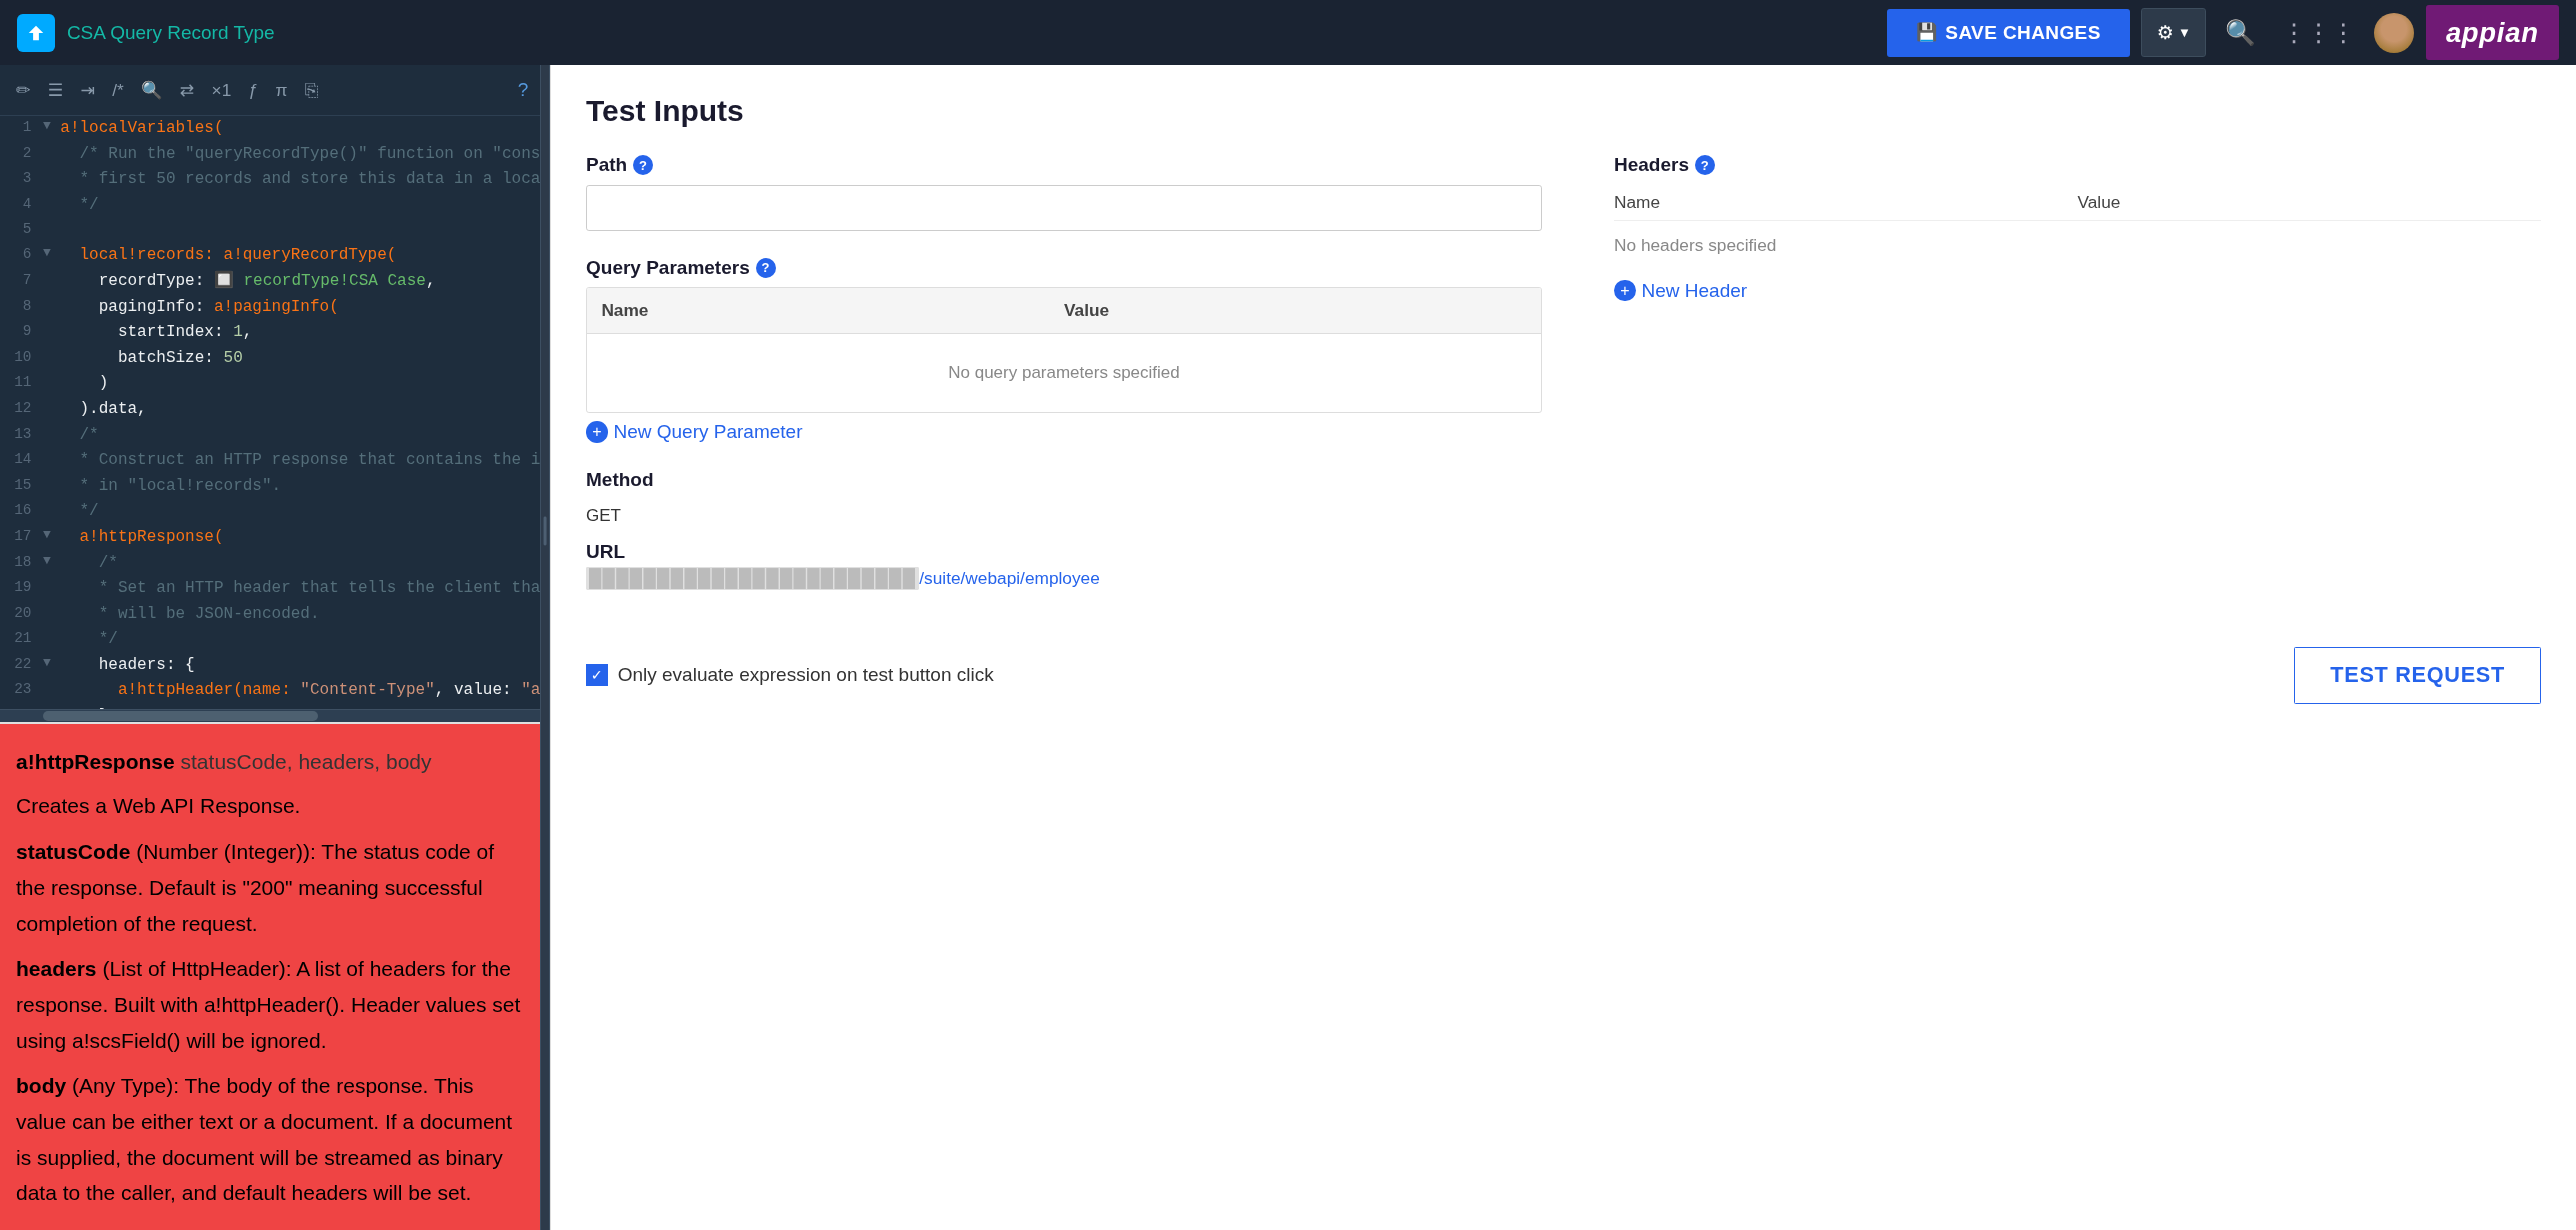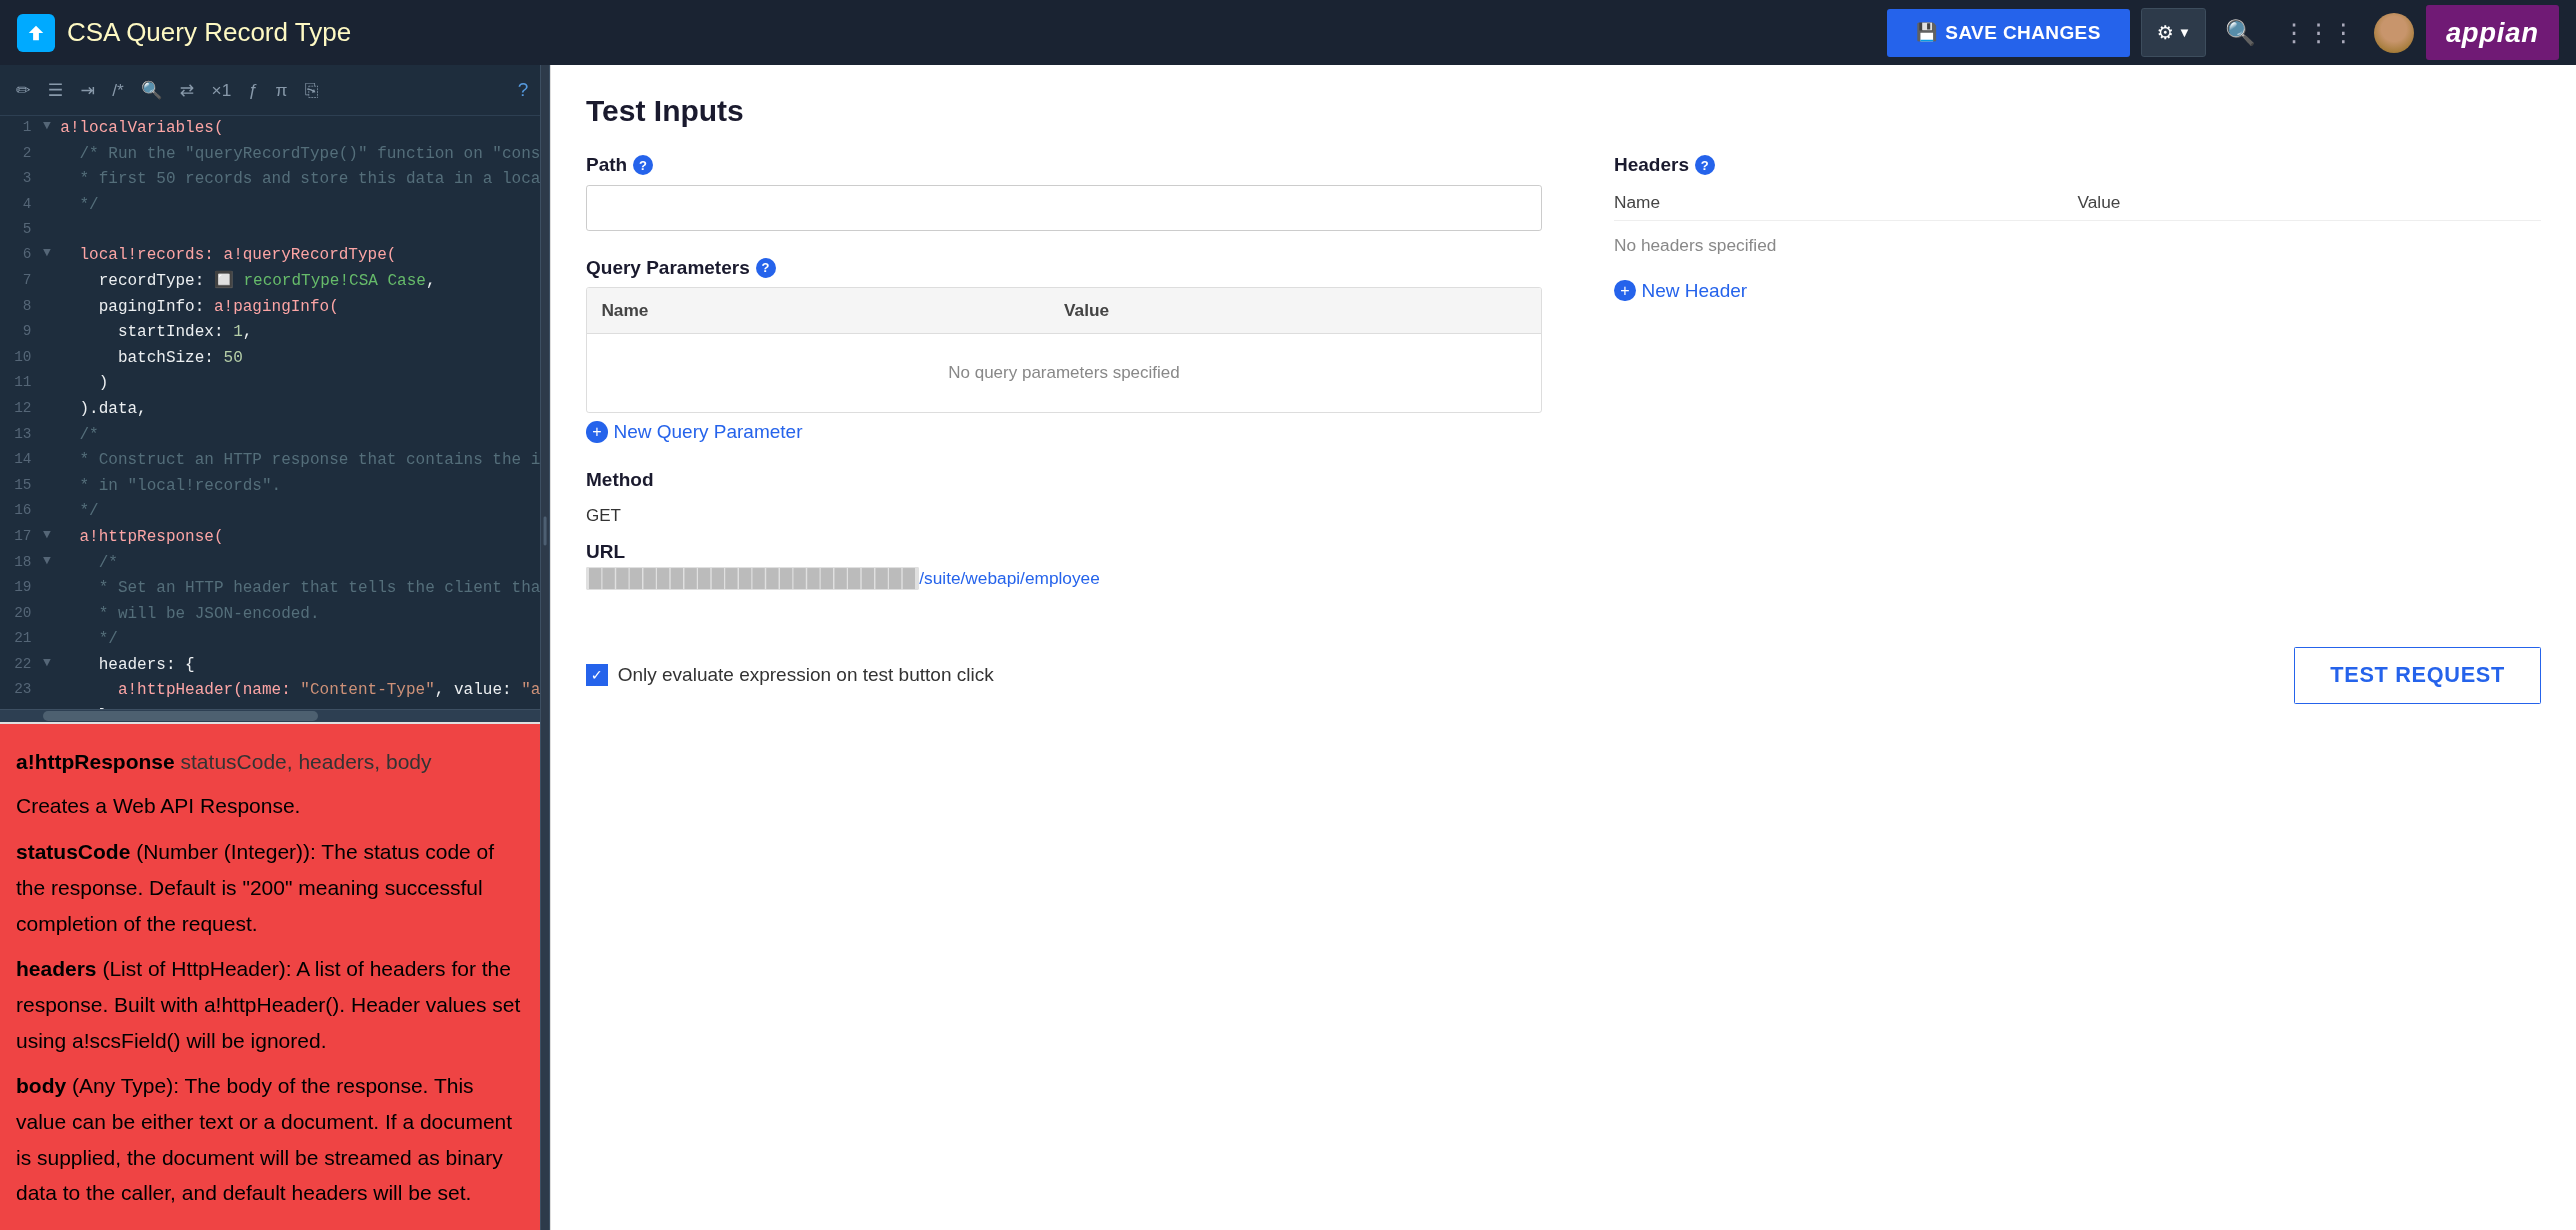--- a/index.html
+++ b/index.html
@@ -19,22 +19,22 @@
       height: 38px;
       background: #00aaff;
       border-radius: 5.8px;
       display: flex;
       align-items: center;
       justify-content: center;
       flex-shrink: 0;
     }
     .app-logo svg { width: 26px; height: 26px; }
     .page-title {
-      color: #fef9c3;
-      font-size: 26px;
+      color: #14b8a6;
+      font-size: 19px;
       font-weight: 500;
       flex: 1;
     }
     .save-changes-btn {
       background: #2563eb;
       color: white;
       border: none;
       padding: 13px 29px;
       font-size: 19px;
       font-weight: 600;
@@ -164,21 +164,21 @@
       color: #556677;
       width: 17.3px;
       font-size: 13px;
       flex-shrink: 0;
     }
     .line-content {
       color: #ccd;
       font-size: 16px;
       white-space: pre;
     }
-    .kw-blue { color: #fca5a5; }
+    .kw-blue { color: #f97316; }
     .kw-green { color: #66bb6a; }
     .kw-comment { color: #546e7a; }
     .kw-white { color: #eceff1; }
     .kw-string { color: #ce9178; }
     .kw-num { color: #b5cea8; }
 
     .scrollbar-h {
       height: 13px;
       background: #2d3f52;
       position: relative;

